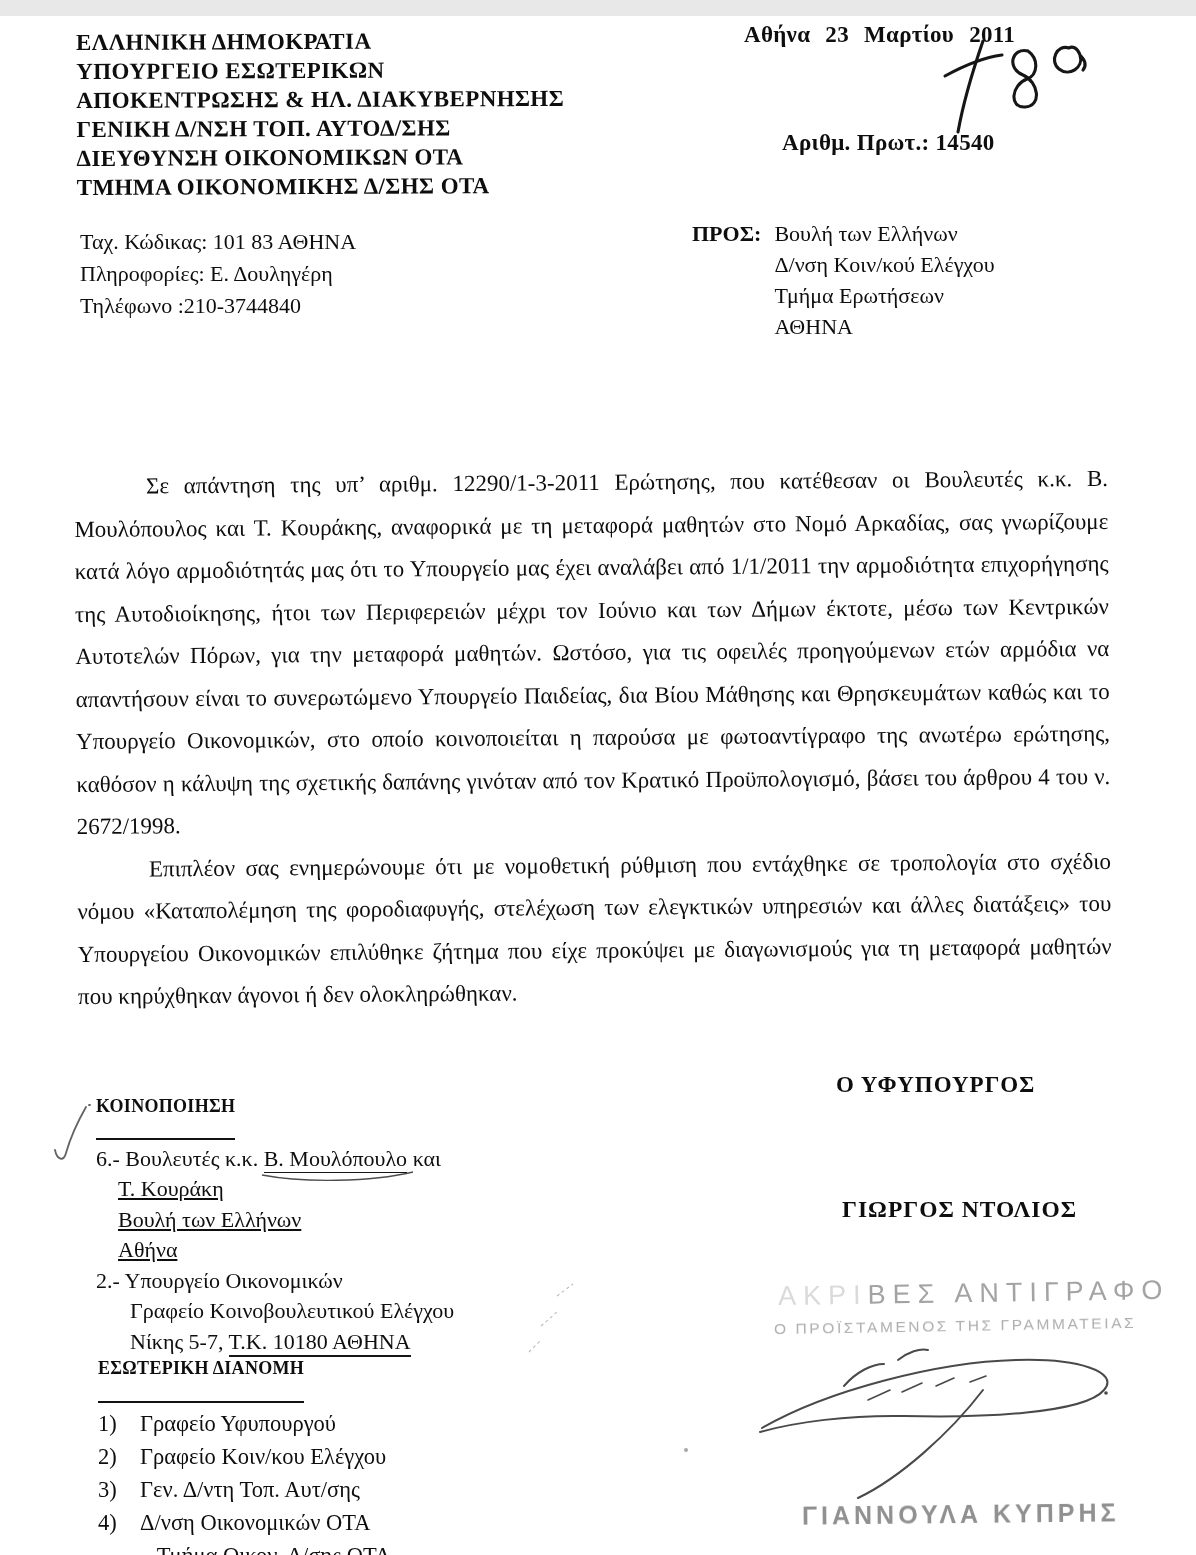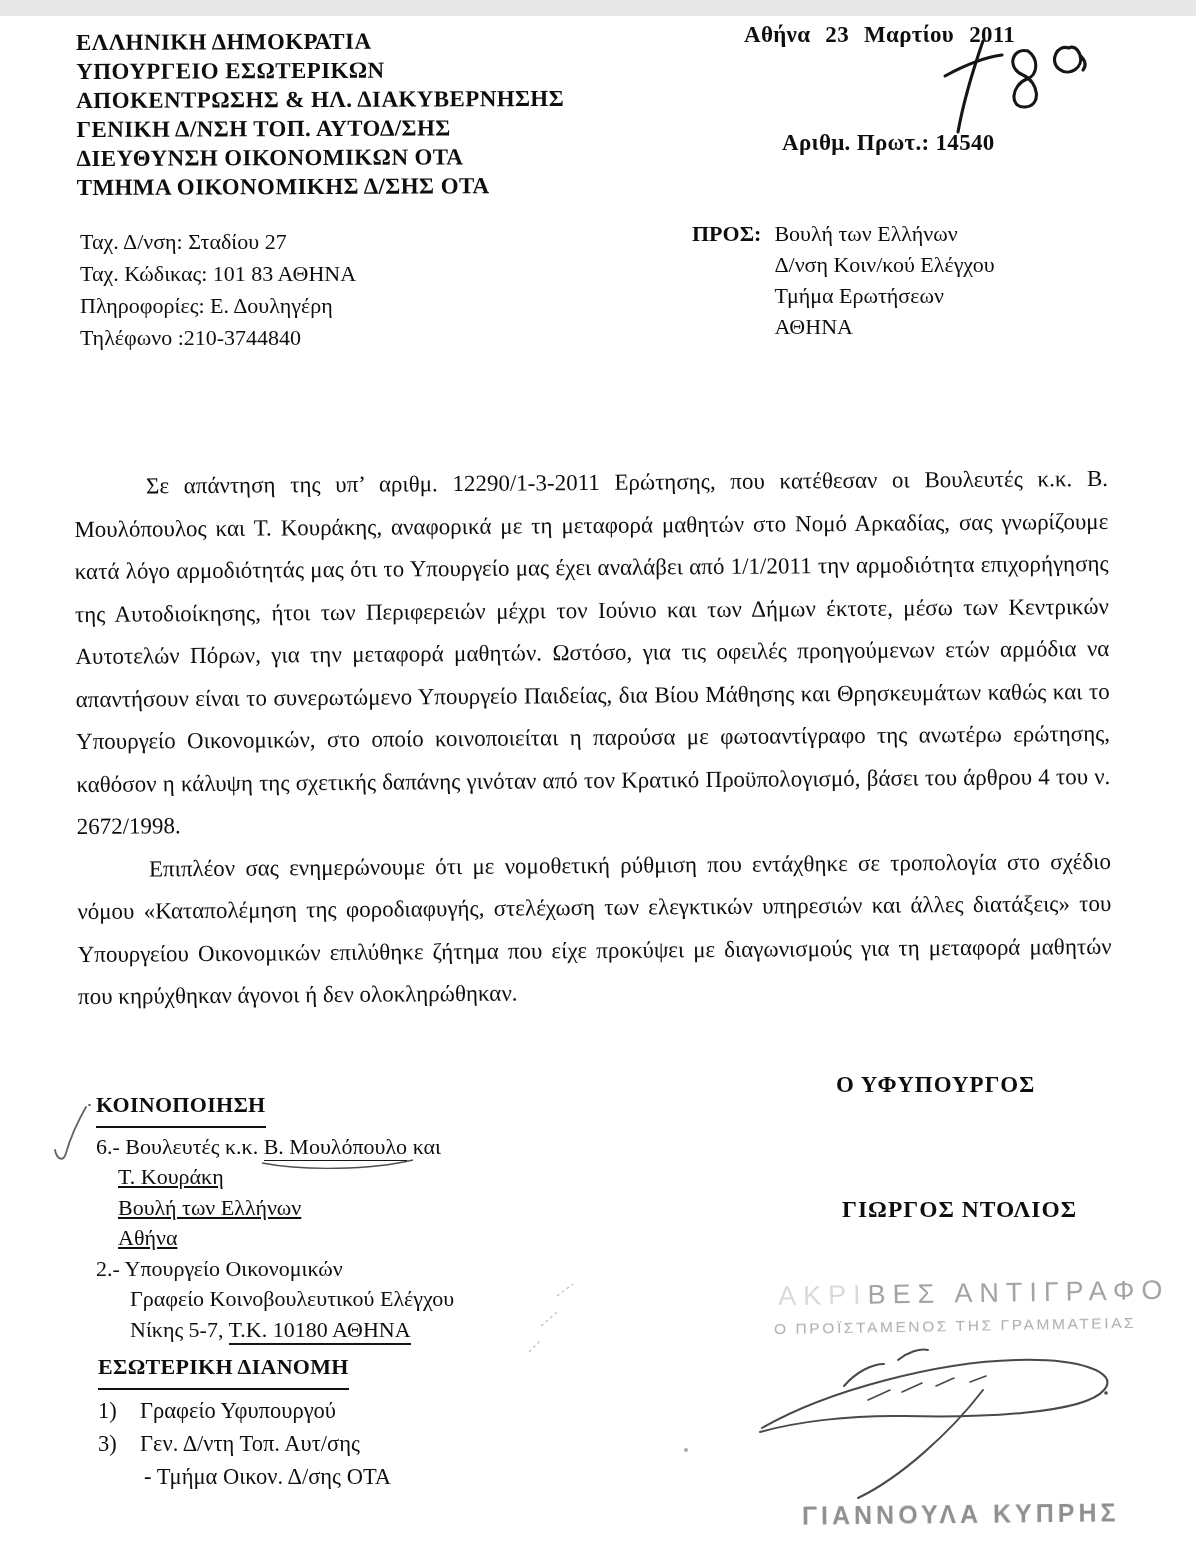--- a/index.html
+++ b/index.html
@@ -23,21 +23,21 @@
   .subject .lbl{font-weight:700;margin-right:15px;}
   
   .body{left:76px;top:450px;width:1034px;font-size:23px;line-height:42.5px;text-align:justify;
         transform:rotate(-.45deg);transform-origin:left center;}
   .body p{margin:0;text-indent:72px;}
   
   .sig-title{left:836px;top:1056px;font-weight:700;font-size:23px;letter-spacing:1px;}
   .sig-name{left:842px;top:1180px;font-weight:700;font-size:23.5px;letter-spacing:1px;}
   
   .comm{left:96px;top:1074px;font-size:22px;line-height:30.5px;}
-  .block-title{font-weight:700;font-size:22px;border-bottom:2.5px solid #111;display:inline-block;padding-bottom:5px;margin-bottom:4px;letter-spacing:.3px;}
+  .block-title{font-weight:700;font-size:18px;border-bottom:2.5px solid #111;display:inline-block;padding-bottom:16px;margin-bottom:4px;letter-spacing:.3px;}
   .comm .ind1{padding-left:22px;text-decoration:underline;}
   .comm .ind2{padding-left:34px;font-family:Liberation Serif, serif;}
   .u-name{position:relative;border-bottom:1.5px solid #161616;padding-bottom:1px;}
   .u-name svg{position:absolute;left:-5px;top:24px;}
   .u-tk{border-bottom:2px solid #161616;padding-bottom:1px;}
   
   .internal{left:98px;top:1334px;font-size:22.5px;line-height:33px;}
   .internal .num{display:inline-block;width:42px;}
   .internal .subrow{padding-left:46px;}
   
@@ -74,21 +74,20 @@
         <path d="M7,40 C27,29 49,21 64,19"></path>
         <path d="M90,15 C74,11 68,32 85,39 C101,46 104,70 87,71 C71,72 73,49 89,43 C100,39 101,23 90,15"></path>
         <path d="M131,12 C119,8 111,25 121,33 C131,41 146,32 142,19 C139,11 134,10 131,12 M142,19 C147,24 149,29 145,34"></path>
       </g>
     </svg>
   </div>
 
   <div class="abs protocol">Αριθμ. Πρωτ.: 14540</div>
 
   <div class="abs contact">
-    <div>Ταχ. Δ/νση: Σταδίου 27</div>
     <div>Ταχ. Κώδικας: 101 83 ΑΘΗΝΑ</div>
     <div>Πληροφορίες: Ε. Δουληγέρη</div>
     <div>Τηλέφωνο :210-3744840</div>
   </div>
 
   <div class="abs recipient">
     <span class="lbl">ΠΡΟΣ:</span>
     <span>
       <div>Βουλή των Ελλήνων</div>
       <div>Δ/νση Κοιν/κού Ελέγχου</div>
@@ -139,21 +138,23 @@
         <path d="M26,48 L42,34"></path>
         <path d="M14,74 L26,62"></path>
       </g>
     </svg>
   </div>
   <div class="abs dot"></div>
 
   <div class="abs internal">
     <div><span class="block-title">ΕΣΩΤΕΡΙΚΗ ΔΙΑΝΟΜΗ</span></div>
     <div><span class="num">1)</span><span>Γραφείο Υφυπουργού</span></div>
+    <div><span class="num">2)</span><span>Γραφείο Κοιν/κου Ελέγχου</span></div>
     <div><span class="num">3)</span><span>Γεν. Δ/ντη Τοπ. Αυτ/σης</span></div>
+    <div><span class="num">4)</span><span>Δ/νση Οικονομικών ΟΤΑ</span></div>
     <div class="subrow">- Τμήμα Οικον. Δ/σης ΟΤΑ</div>
   </div>
 
   <div class="abs stamp1">
     <span class="faint">ΑΚΡΙ</span><span class="rest">ΒΕΣ ΑΝΤΙΓΡΑΦΟ</span>
   </div>
   <div class="abs stamp2">Ο ΠΡΟΪΣΤΑΜΕΝΟΣ ΤΗΣ ΓΡΑΜΜΑΤΕΙΑΣ</div>
 
   <div class="abs sigscribble">
     <svg width="400" height="170" viewBox="0 0 400 170">

